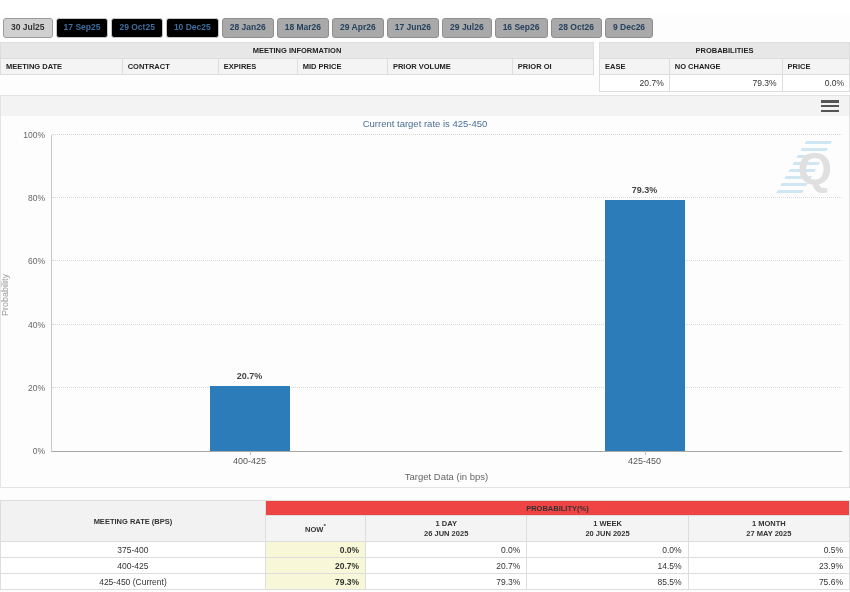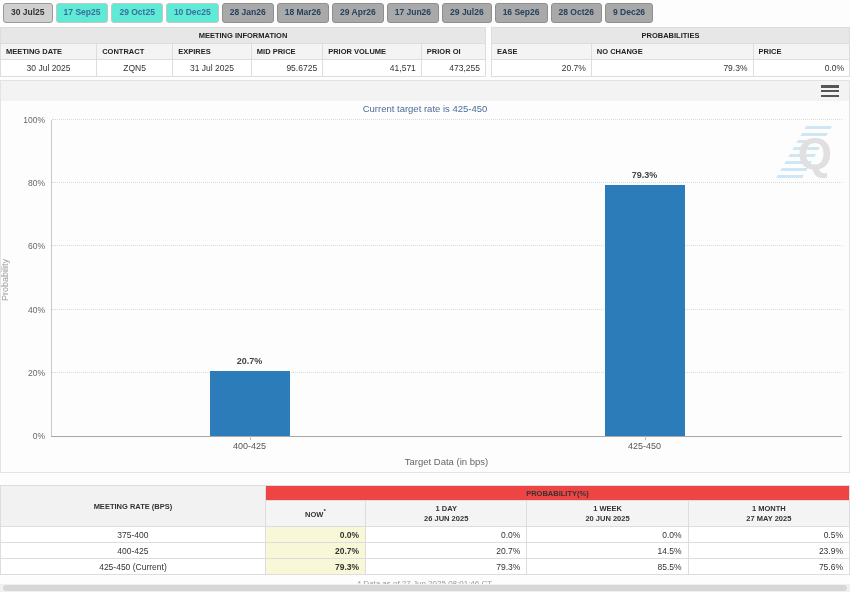--- a/index.html
+++ b/index.html
@@ -1,37 +1,37 @@
 <!DOCTYPE html>
 <html><head>
 <meta charset="utf-8">
 <style>
   * { margin:0; padding:0; box-sizing:border-box; }
   html,body { width:850px; height:592px; overflow:hidden; background:#fff;
     font-family:"Liberation Sans","DejaVu Sans",sans-serif; color:#333; }
   .page { width:850px; height:592px; background:#fdfdfd; position:relative; }
 
   
-  .tab-bar { display:flex; gap:3px; padding:3px 12px 0 3px; height:23px; }
+  .tab-bar { display:flex; gap:3px; padding:3px 12px 0 3px; height:23px;margin-top:15px; }
   .tab { font-size:8.5px; font-weight:bold; padding:3px 7px 2px; border-radius:3px;
     border:1px solid #c5c5c5; cursor:pointer; white-space:nowrap; line-height:1.2; }
   .tab.selected { background:#d0d0d0; border-color:#9a9a9a; color:#333; }
-  .tab.open { background:#5eead4; color:#3d6e9e; }
+  .tab.open { background:#000000; color:#3d6e9e; }
   .tab.disabled { background:#a9a9a9; border-color:#8f8f8f; color:#26415e; }
 
   
   .info-row { display:flex; gap:5px; margin:4px 0 0 0; }
   table { border-collapse:collapse; }
   .mini-table { width:100%; font-size:8px; }
   .mini-table td, .mini-table th { border:1px solid #ddd; padding:3px 5px; }
   .group-hd { background:#e7e7e7; font-weight:bold; text-align:center; font-size:7.5px; color:#222; }
   .col-hd { background:#f4f4f4; font-weight:bold; text-align:left; font-size:7.5px; color:#222; }
   .data-cell { background:#fff; text-align:center; font-size:8.5px; }
   .data-cell.num { text-align:right; }
-  .meeting-wrap { width:486px; }
+  .meeting-wrap { width:594px; }
   .prob-wrap { flex:1; }
 
   
   .chart-panel { margin-top:3px; border:1px solid #e3e3e3; background:#fdfdfd; height:393px; }
   .chart-titlebar { background:#f3f3f3; height:20px; padding:3px 8px; position:relative; }
   .chart-title { font-size:11.5px; color:#222; }
   .menu-btn { position:absolute; right:10px; top:3px; width:18px; height:14px;
     display:flex; flex-direction:column; justify-content:space-between; padding:1px 0; cursor:pointer; }
   .menu-btn i { display:block; height:2.5px; background:#555; }
   .chart-subtitle { text-align:center; font-size:9.5px; color:#4a6e96; height:14px; padding-top:2px; }
@@ -104,28 +104,20 @@
               <td class="group-hd" colspan="6">MEETING INFORMATION</td>
             </tr>
         <tr>
               <td class="col-hd">MEETING DATE</td>
               <td class="col-hd">CONTRACT</td>
               <td class="col-hd">EXPIRES</td>
               <td class="col-hd">MID PRICE</td>
               <td class="col-hd">PRIOR VOLUME</td>
               <td class="col-hd">PRIOR OI</td>
             </tr>
-        <tr>
-              <td class="data-cell">30 Jul 2025</td>
-              <td class="data-cell">ZQN5</td>
-              <td class="data-cell">31 Jul 2025</td>
-              <td class="data-cell num">95.6725</td>
-              <td class="data-cell num">41,571</td>
-              <td class="data-cell num">473,255</td>
-            </tr>
       </tbody>
         </table>
     </div>
     <div class="prob-wrap">
       <table class="mini-table">
         <tbody>
             <tr>
               <td class="group-hd" colspan="3">PROBABILITIES</td>
             </tr>
         <tr>

